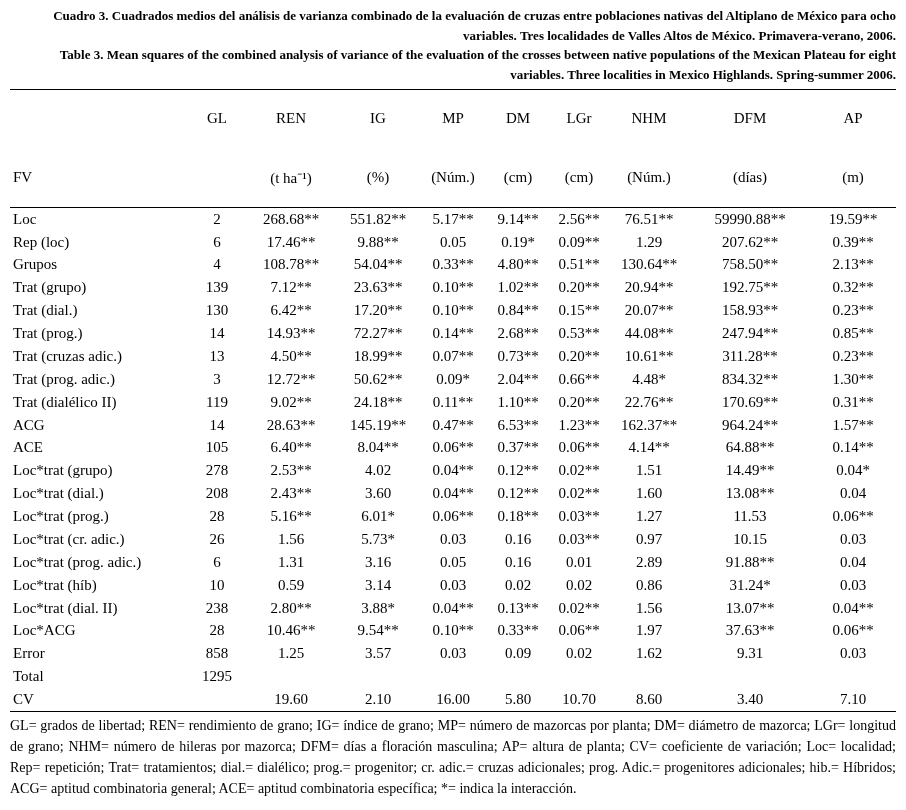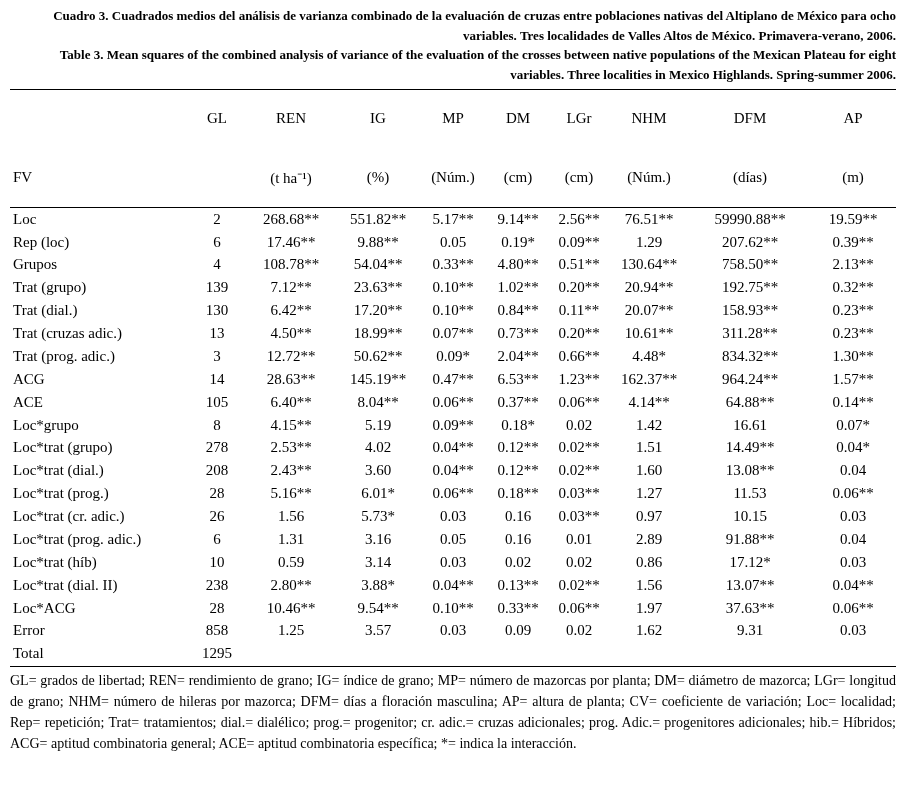--- a/index.html
+++ b/index.html
@@ -139,24 +139,36 @@
           <td>192.75**</td>
           <td>0.32**</td>
         </tr>
         <tr>
           <td>Trat (dial.)</td>
           <td>130</td>
           <td>6.42**</td>
           <td>17.20**</td>
           <td>0.10**</td>
           <td>0.84**</td>
-          <td>0.11**</td>
+          <td>0.15**</td>
           <td>20.07**</td>
           <td>158.93**</td>
           <td>0.23**</td>
+        </tr>
+        <tr>
+          <td>Trat (prog.)</td>
+          <td>14</td>
+          <td>14.93**</td>
+          <td>72.27**</td>
+          <td>0.14**</td>
+          <td>2.68**</td>
+          <td>0.53**</td>
+          <td>44.08**</td>
+          <td>247.94**</td>
+          <td>0.85**</td>
         </tr>
         <tr>
           <td>Trat (cruzas adic.)</td>
           <td>13</td>
           <td>4.50**</td>
           <td>18.99**</td>
           <td>0.07**</td>
           <td>0.73**</td>
           <td>0.20**</td>
           <td>10.61**</td>
@@ -169,20 +181,32 @@
           <td>12.72**</td>
           <td>50.62**</td>
           <td>0.09*</td>
           <td>2.04**</td>
           <td>0.66**</td>
           <td>4.48*</td>
           <td>834.32**</td>
           <td>1.30**</td>
         </tr>
         <tr>
+          <td>Trat (dialélico II)</td>
+          <td>119</td>
+          <td>9.02**</td>
+          <td>24.18**</td>
+          <td>0.11**</td>
+          <td>1.10**</td>
+          <td>0.20**</td>
+          <td>22.76**</td>
+          <td>170.69**</td>
+          <td>0.31**</td>
+        </tr>
+        <tr>
           <td>ACG</td>
           <td>14</td>
           <td>28.63**</td>
           <td>145.19**</td>
           <td>0.47**</td>
           <td>6.53**</td>
           <td>1.23**</td>
           <td>162.37**</td>
           <td>964.24**</td>
           <td>1.57**</td>
@@ -193,32 +217,20 @@
           <td>6.40**</td>
           <td>8.04**</td>
           <td>0.06**</td>
           <td>0.37**</td>
           <td>0.06**</td>
           <td>4.14**</td>
           <td>64.88**</td>
           <td>0.14**</td>
         </tr>
         <tr>
-          <td>Loc*grupo</td>
-          <td>8</td>
-          <td>4.15**</td>
-          <td>5.19</td>
-          <td>0.09**</td>
-          <td>0.18*</td>
-          <td>0.02</td>
-          <td>1.42</td>
-          <td>16.61</td>
-          <td>0.07*</td>
-        </tr>
-        <tr>
           <td>Loc*trat (grupo)</td>
           <td>278</td>
           <td>2.53**</td>
           <td>4.02</td>
           <td>0.04**</td>
           <td>0.12**</td>
           <td>0.02**</td>
           <td>1.51</td>
           <td>14.49**</td>
           <td>0.04*</td>
@@ -273,21 +285,21 @@
         </tr>
         <tr>
           <td>Loc*trat (híb)</td>
           <td>10</td>
           <td>0.59</td>
           <td>3.14</td>
           <td>0.03</td>
           <td>0.02</td>
           <td>0.02</td>
           <td>0.86</td>
-          <td>17.12*</td>
+          <td>31.24*</td>
           <td>0.03</td>
         </tr>
         <tr>
           <td>Loc*trat (dial. II)</td>
           <td>238</td>
           <td>2.80**</td>
           <td>3.88*</td>
           <td>0.04**</td>
           <td>0.13**</td>
           <td>0.02**</td>
@@ -324,18 +336,30 @@
           <td>1295</td>
           <td></td>
           <td></td>
           <td></td>
           <td></td>
           <td></td>
           <td></td>
           <td></td>
           <td></td>
         </tr>
+        <tr>
+          <td>CV</td>
+          <td></td>
+          <td>19.60</td>
+          <td>2.10</td>
+          <td>16.00</td>
+          <td>5.80</td>
+          <td>10.70</td>
+          <td>8.60</td>
+          <td>3.40</td>
+          <td>7.10</td>
+        </tr>
       </tbody>
   </table>
 
   <div class="footnote">GL= grados de libertad; REN= rendimiento de grano; IG= índice de grano; MP= número de mazorcas por planta; DM= diámetro de mazorca; LGr= longitud de grano; NHM= número de hileras por mazorca; DFM= días a floración masculina; AP= altura de planta; CV= coeficiente de variación; Loc= localidad; Rep= repetición; Trat= tratamientos; dial.= dialélico; prog.= progenitor; cr. adic.= cruzas adicionales; prog. Adic.= progenitores adicionales; hib.= Híbridos; ACG= aptitud combinatoria general; ACE= aptitud combinatoria específica; *= indica la interacción.</div>
 
 </div>
 
 </body></html>

